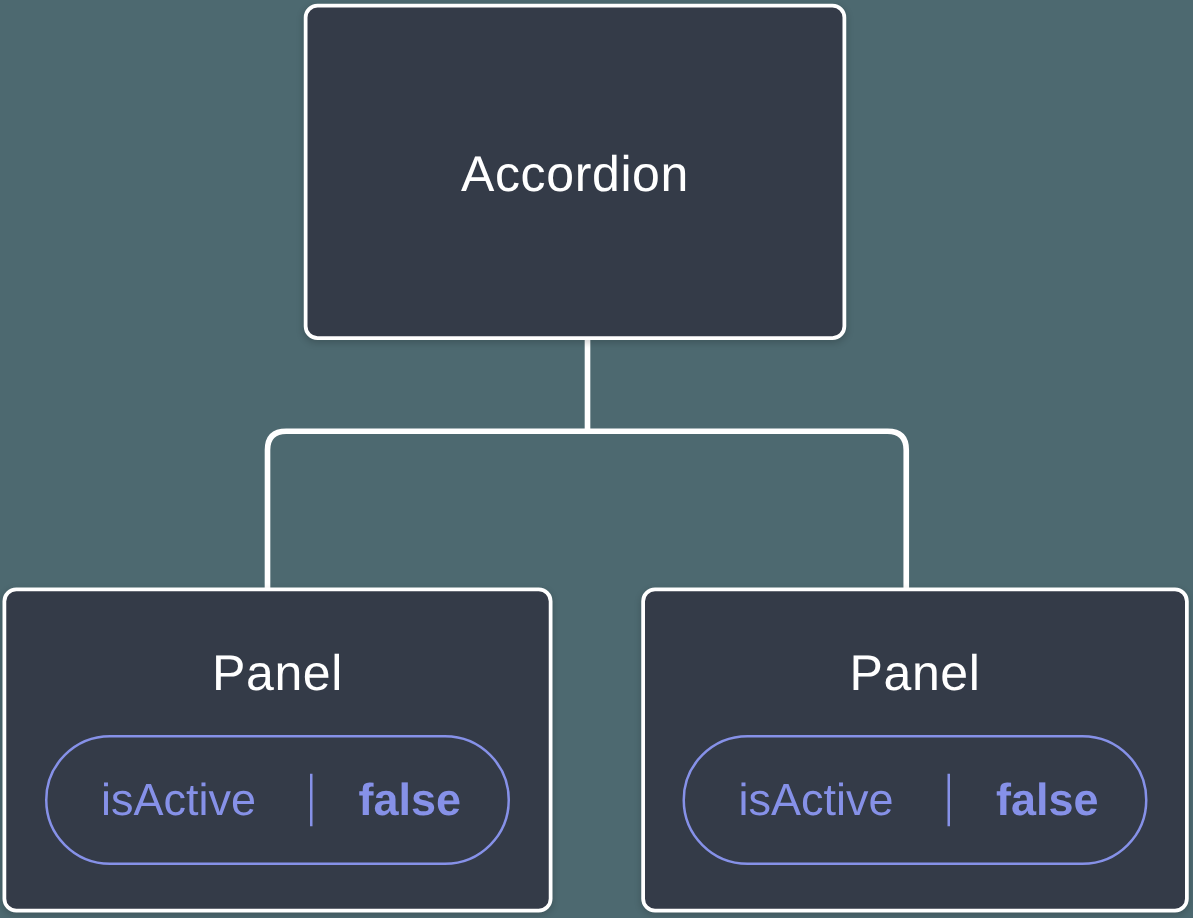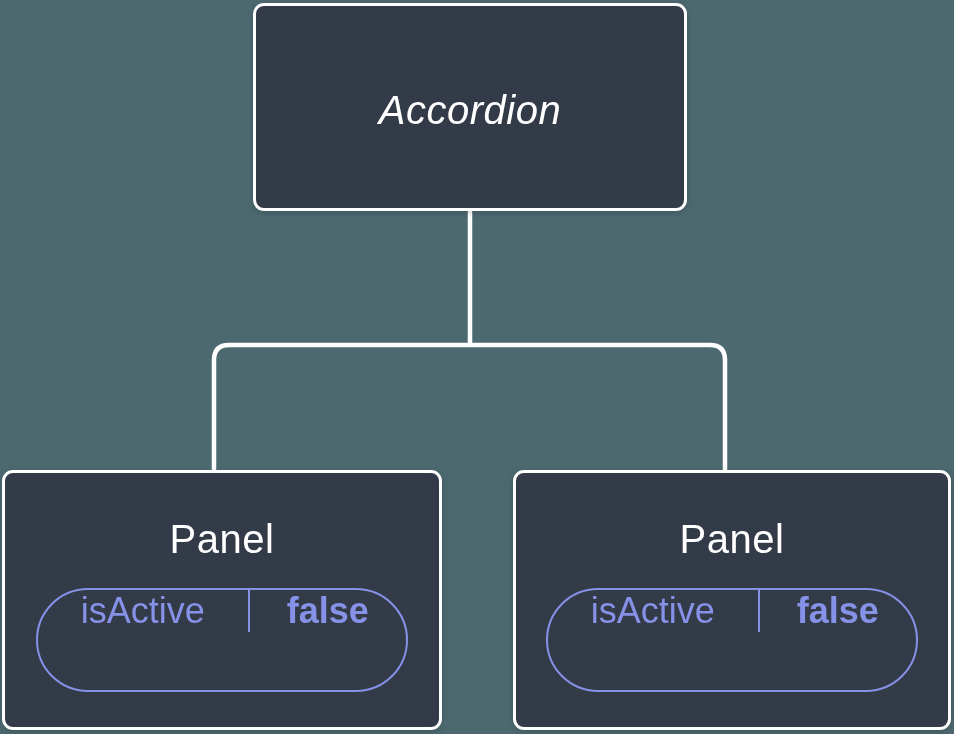--- a/index.html
+++ b/index.html
@@ -44,38 +44,37 @@
     flex-direction: column;
     align-items: center;
     justify-content: center;
   }
   .node-label {
     font-size: 40px;
     font-weight: 500;
     letter-spacing: 0.5px;
   }
   .node.root {
-    left: 253px; top: 3px;
-    width: 434px; height: 208px;
+    left: 243px; top: 3px;
+    width: 434px; height: 269px;
     padding-top: 6px;
-    font-style: italic;
   }
   .node.panel {
     gap: 26px;
     padding-top: 8px;
   }
   .node.panel.left  { left: 2px;   top: 470px; width: 440px; height: 260px; }
   .node.panel.right { left: 513px; top: 470px; width: 438px; height: 260px; }
   .state-pill {
     width: 372px;
     height: 104px;
     border: 2.5px solid var(--state-accent);
     border-radius: 52px;
     display: flex;
-    align-items: flex-start;
+    align-items: center;
     color: var(--state-accent);
     font-size: 36px;
     font-weight: 400;
   }
   .state-key {
     flex: 0 0 57.5%;
     display: flex;
     align-items: center;
     justify-content: center;
     border-right: 2.5px solid var(--state-accent);

